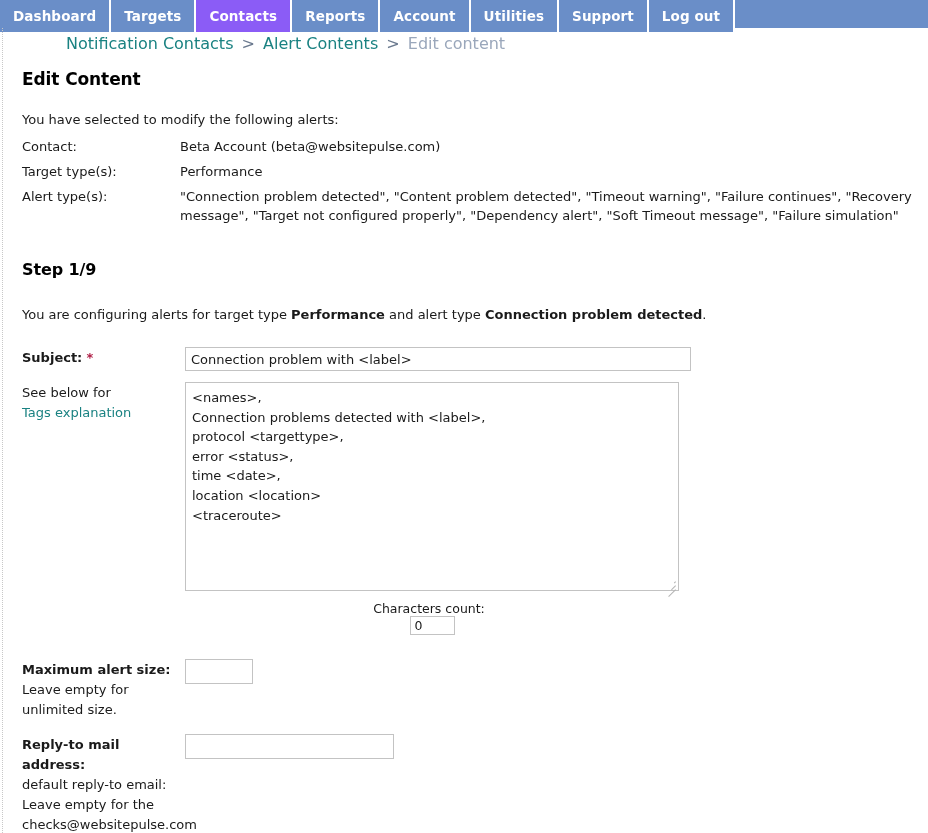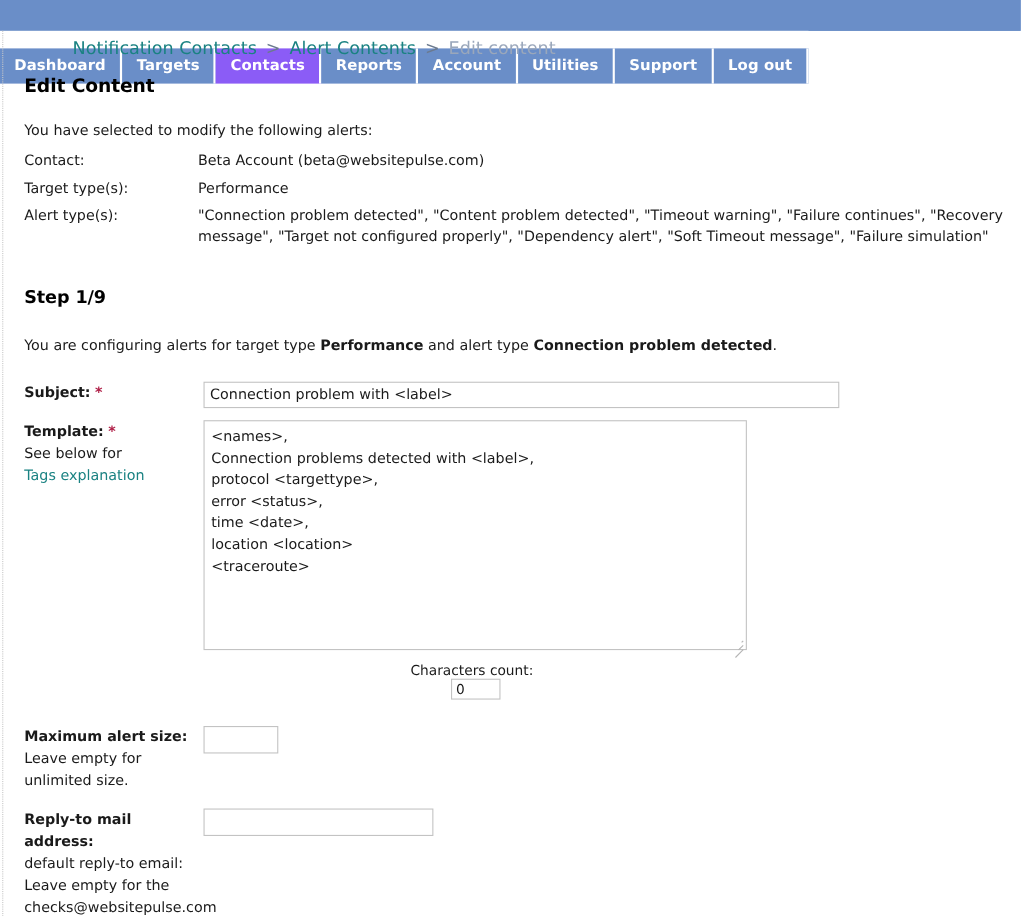--- a/index.html
+++ b/index.html
@@ -34,21 +34,20 @@
     height: 28px;
     color: #ffffff;
     font-weight: bold;
     font-size: 13.5px;
     letter-spacing: 0.1px;
     background: #6a8ec8;
     border-right: 2px solid #ffffff;
     box-sizing: border-box;
     white-space: nowrap;
     cursor: pointer;
-    margin-top: 44px;
   }
   .nav-tab.active {
     background: #8b5cf6;
   }
   .nav-filler {
     flex: 1 1 auto;
     background: #6a8ec8;
     height: 28px;
   }
 
@@ -190,21 +189,21 @@
     font-family: "DejaVu Sans", "Liberation Sans", sans-serif;
     font-size: 13px;
     color: #1a1a1a;
     border: 1px solid #c3c3c3;
     background: #ffffff;
     box-sizing: border-box;
     padding: 3px 5px;
     outline: none;
   }
   input.subject-input {
-    width: 578px;
+    width: 506px;
     height: 24px;
   }
   input.maxsize-input {
     width: 68px;
     height: 25px;
   }
   input.replyto-input {
     width: 209px;
     height: 25px;
   }
@@ -345,24 +344,20 @@
           <span class="lbl-strong">Subject:</span>
           <span class="req">*</span>
         </div>
         <div class="form-field">
           <input class="txt subject-input" type="text" value="Connection problem with &lt;label&gt;" style="">
         </div>
       </div>
 
       <div class="form-row" style="margin-top:11px;">
         <div class="form-label">
-          <div>
-            <span class="lbl-strong">Template:</span>
-            <span class="req">*</span>
-          </div>
           <div class="sub-note">See below for</div>
           <a class="tags-link">Tags explanation</a>
         </div>
         <div class="form-field">
           <div class="textarea-wrap">
             <textarea class="template-area" style="">&lt;names&gt;,
 Connection problems detected with &lt;label&gt;,
 protocol &lt;targettype&gt;,
 error &lt;status&gt;,
 time &lt;date&gt;,

